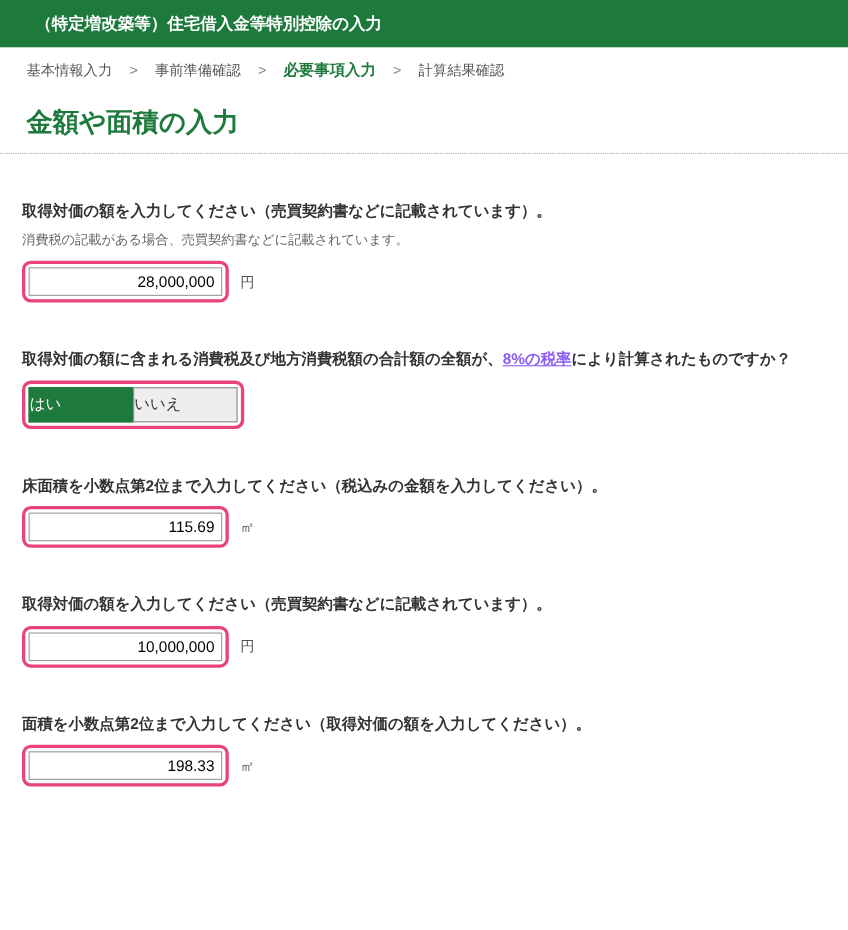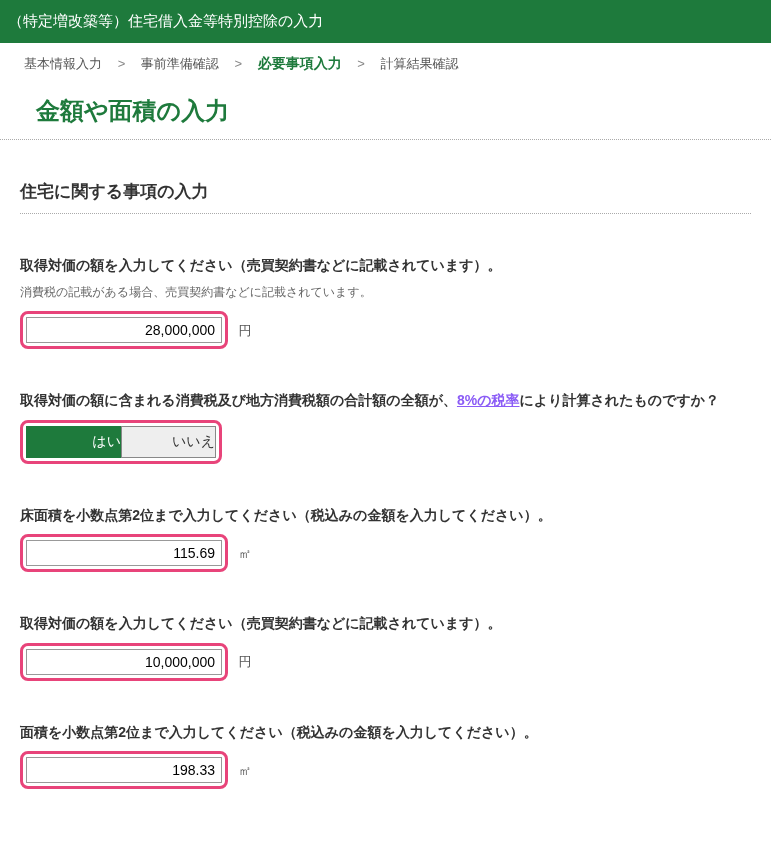--- a/index.html
+++ b/index.html
@@ -4,34 +4,34 @@
   <style>
     * { box-sizing: border-box; margin: 0; padding: 0; }
     body {
       font-family: "Hiragino Kaku Gothic ProN", "メイリオ", Meiryo, sans-serif;
       background: #fff;
       width: 771px;
     }
     .header-bar {
       background: #1e7a3c;
       color: #fff;
-      padding: 12px 8px;
+      padding: 12px 32px;
       font-size: 15px;
-      font-weight: normal;
+      font-weight: bold;
     }
     .breadcrumb {
       padding: 12px 20px;
       font-size: 13px;
       color: #555;
     }
     .breadcrumb span { margin: 0 4px; }
     .breadcrumb .sep { color: #888; margin: 0 8px; }
     .breadcrumb .current { color: #1e7a3c; font-weight: bold; font-size: 14px; }
     .page-title {
-      padding: 10px 20px 12px 36px;
+      padding: 10px 20px 12px 24px;
       font-size: 24px;
       color: #1e7a3c;
       font-weight: bold;
       border-bottom: 1px dotted #aaa;
       margin-bottom: 40px;
     }
     .content { padding: 0 20px; }
     .section-heading {
       font-size: 17px;
       color: #333;
@@ -53,21 +53,21 @@
       margin-bottom: 10px;
     }
     .field-label a { color: #8b5cf6; text-decoration: underline; }
     .input-wrap {
       display: inline-block;
       border: 3px solid #e8447a;
       border-radius: 8px;
       padding: 3px;
     }
     .text-input {
-      width: 196px;
+      width: 176px;
       padding: 4px 6px;
       text-align: right;
       font-size: 14px;
       border: 1px solid #999;
       background: #fff;
       font-family: inherit;
     }
     .input-suffix {
       font-size: 13px;
       color: #555;
@@ -77,21 +77,21 @@
     .field-group { margin-bottom: 40px; }
     .toggle-wrap {
       display: inline-flex;
       border: 3px solid #e8447a;
       border-radius: 8px;
       padding: 3px;
     }
     .toggle-btn {
       width: 95px;
       padding: 6px 0;
-      text-align: right;
+      text-align: left;
       font-size: 14px;
       border: 1px solid #888;
       cursor: pointer;
       background: #eee;
       color: #333;
     }
     .toggle-btn.active {
       background: #1e7a3c;
       color: #fff;
       border-color: #1e7a3c;
@@ -112,21 +112,20 @@
   <span class="sep">&gt;</span>
   <span class="current">必要事項入力</span>
   <span class="sep">&gt;</span>
   <span>計算結果確認</span>
 </div>
 
 <h1 class="page-title">金額や面積の入力</h1>
 
 <div class="content">
 
-  <h2 class="section-heading">住宅に関する事項の入力</h2>
 
   <div class="field-group">
     <div class="field-label">取得対価の額を入力してください（売買契約書などに記載されています）。</div>
     <div class="field-note">消費税の記載がある場合、売買契約書などに記載されています。</div>
     <span class="input-wrap">
       <input type="text" class="text-input" value="28,000,000" style="">
     </span>
     <span class="input-suffix">円</span>
   </div>
 
@@ -151,20 +150,20 @@
 
   <div class="field-group">
     <div class="field-label">取得対価の額を入力してください（売買契約書などに記載されています）。</div>
     <span class="input-wrap">
       <input type="text" class="text-input" value="10,000,000" style="">
     </span>
     <span class="input-suffix">円</span>
   </div>
 
   <div class="field-group">
-    <div class="field-label">面積を小数点第2位まで入力してください（税込みの金額を入力してください）。</div>
+    <div class="field-label">面積を小数点第2位まで入力してください（取得対価の額を入力してください）。</div>
     <span class="input-wrap">
       <input type="text" class="text-input" value="198.33" style="">
     </span>
     <span class="input-suffix">㎡</span>
   </div>
 
 </div>
 
 </body></html>

